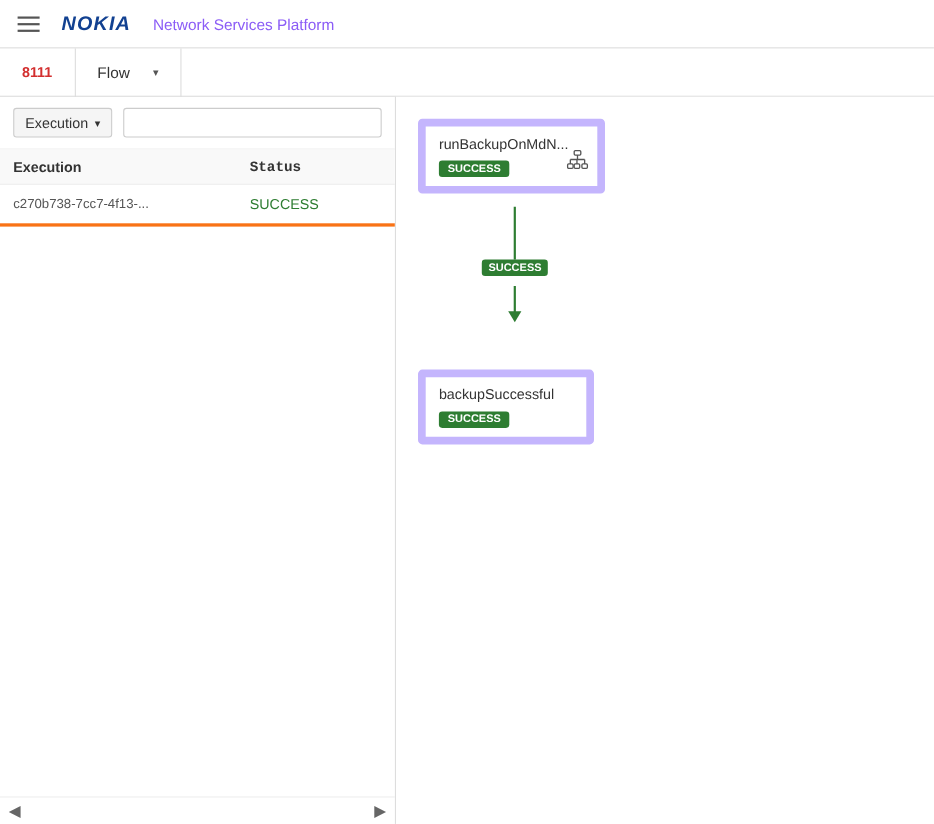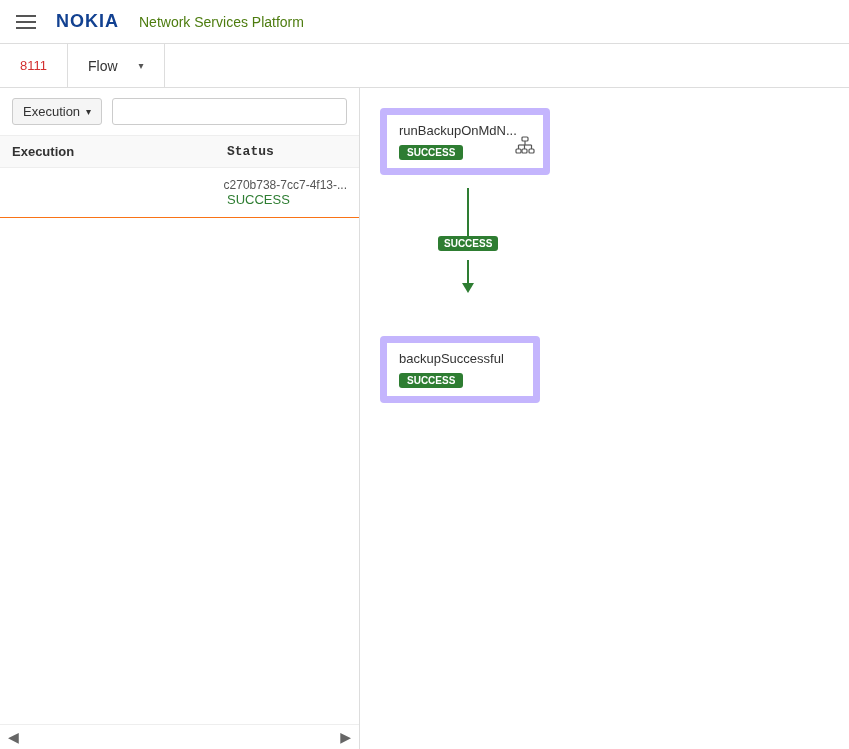--- a/index.html
+++ b/index.html
@@ -9,22 +9,22 @@
     .header {
       display: flex;
       align-items: center;
       height: 44px;
       border-bottom: 1px solid #ddd;
       padding: 0 16px;
       gap: 20px;
     }
     .hamburger-icon { cursor: pointer; display: flex; flex-direction: column; gap: 4px; }
     .hamburger-icon span { display: block; width: 20px; height: 2px; background: #555; }
-    .nokia-logo { font-size: 18px; font-weight: bold; color: #124191; letter-spacing: 1px; }
-    .header-title { color: #4d7c0f; font-size: 14px; }
+    .nokia-logo { font-size: 18px; font-weight: bold; color: #124191; letter-spacing: 1px; font-style: italic; }
+    .header-title { color: #8b5cf6; font-size: 14px; }
 
     
     .tab-bar {
       display: flex;
       align-items: center;
       height: 44px;
       border-bottom: 1px solid #ddd;
       padding: 0 0 0 0;
     }
     .tab-item {
@@ -32,21 +32,21 @@
       height: 44px;
       display: flex;
       align-items: center;
       border-right: 1px solid #ddd;
       cursor: pointer;
       font-size: 13px;
       color: #333;
     }
     .tab-item.tab-8111 {
       color: #d32f2f;
-      font-weight: 400;
+      font-weight: 700;
     }
     .tab-flow {
       display: flex;
       align-items: center;
       gap: 21px;
       padding: 0 20px;
       height: 44px;
       border-right: 1px solid #ddd;
       cursor: pointer;
     }
@@ -105,24 +105,23 @@
       border-bottom: 1px solid #eee;
       font-weight: bold;
       font-size: 13px;
     }
     .col-execution { flex: 1; }
     .col-status { width: 120px; font-family: Liberation Mono, monospace; }
 
     .table-row {
       display: flex;
       padding: 10px 12px;
-      border-bottom: 1px solid #f97316;
-      cursor: pointer;
-      align-items: flex-end;
-      flex-direction: column;
+      border-bottom: 3px solid #f97316;
+      cursor: pointer;
+      align-items: flex-start;
     }
     .cell-execution { flex: 1; color: #555; font-size: 12px; }
     .cell-status { width: 120px; color: #2e7d32; font-size: 13px; }
 
     
     .scroll-arrows {
       display: flex;
       justify-content: space-between;
       padding: 4px 8px;
       border-top: 1px solid #eee;

